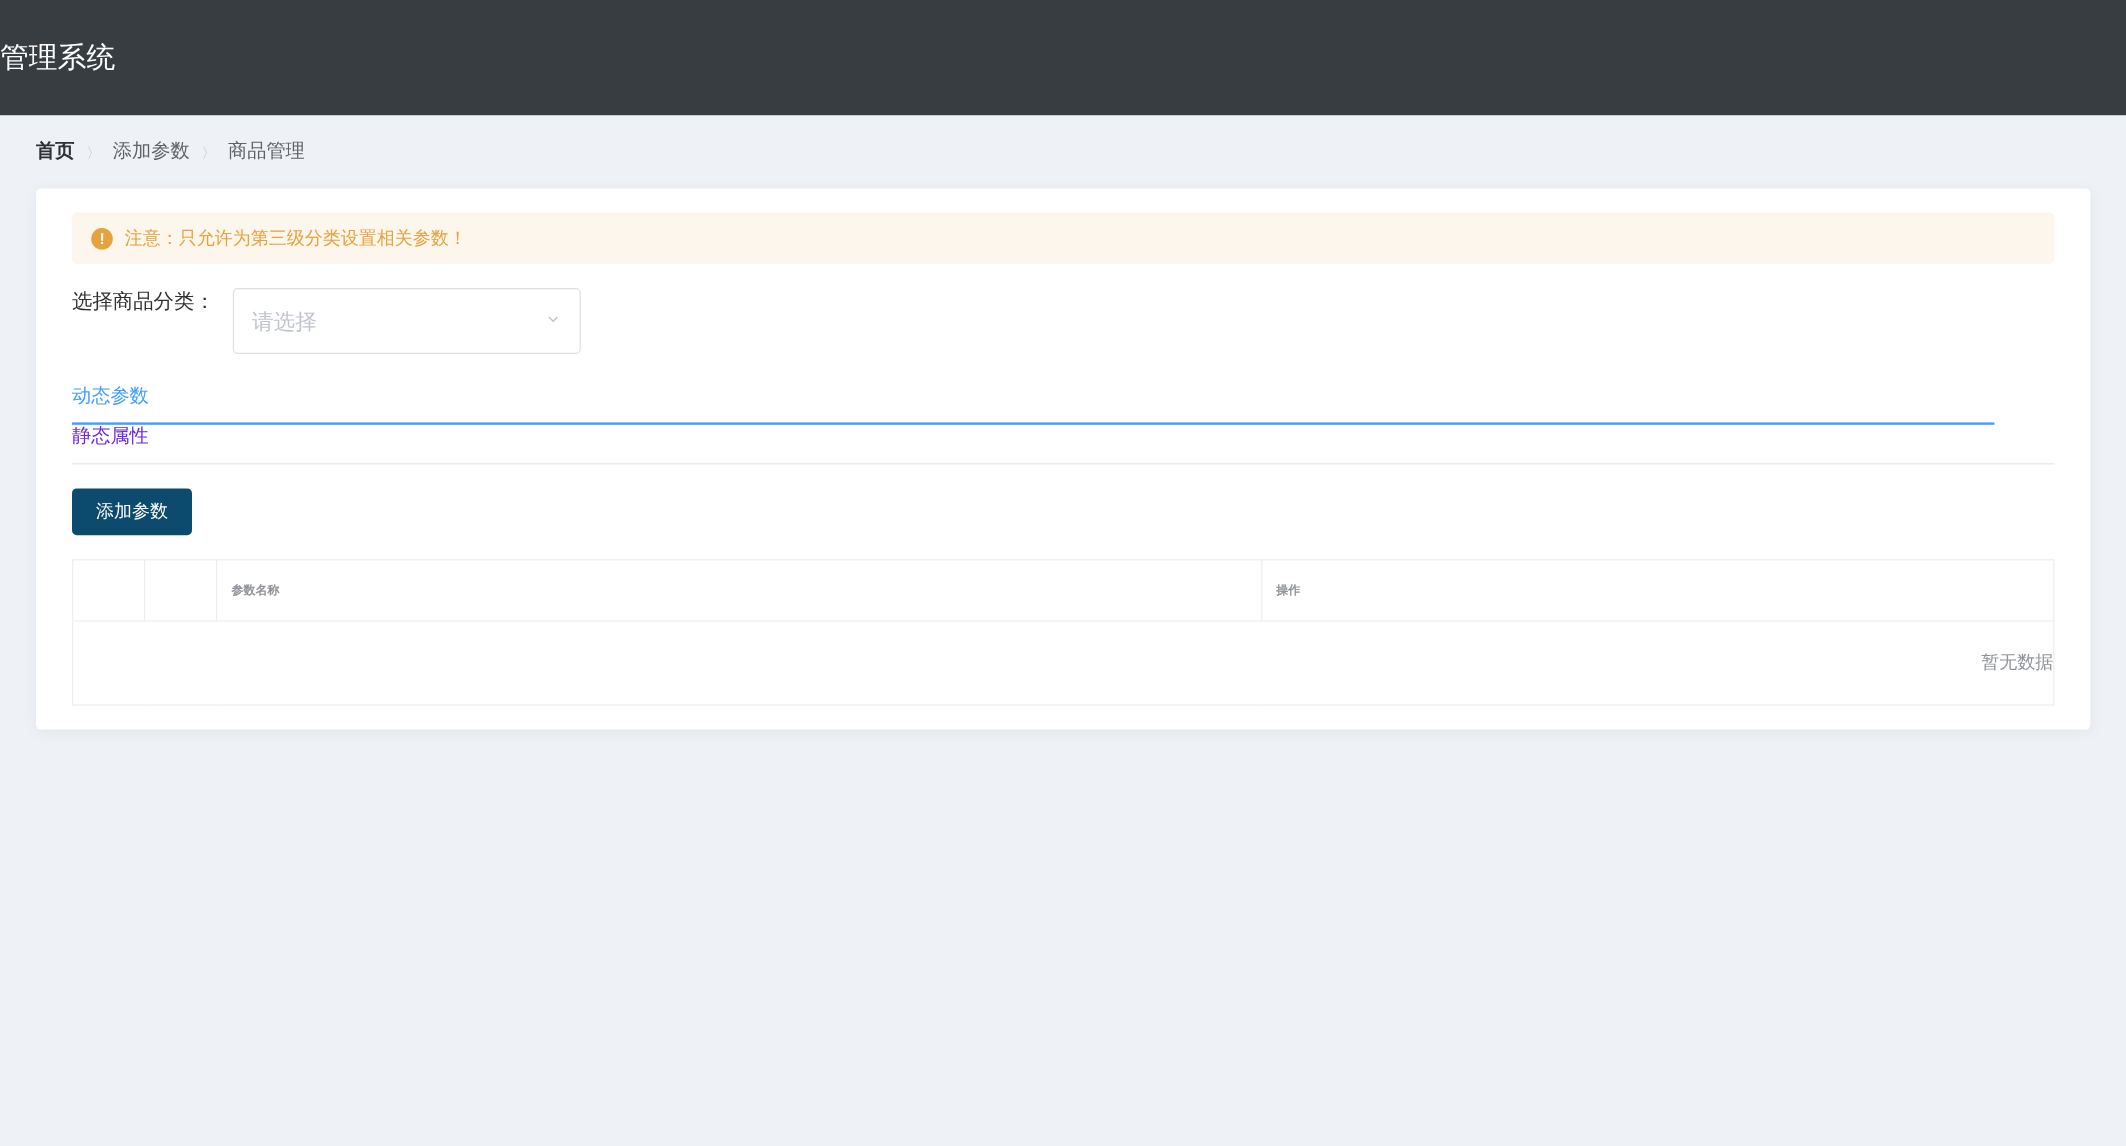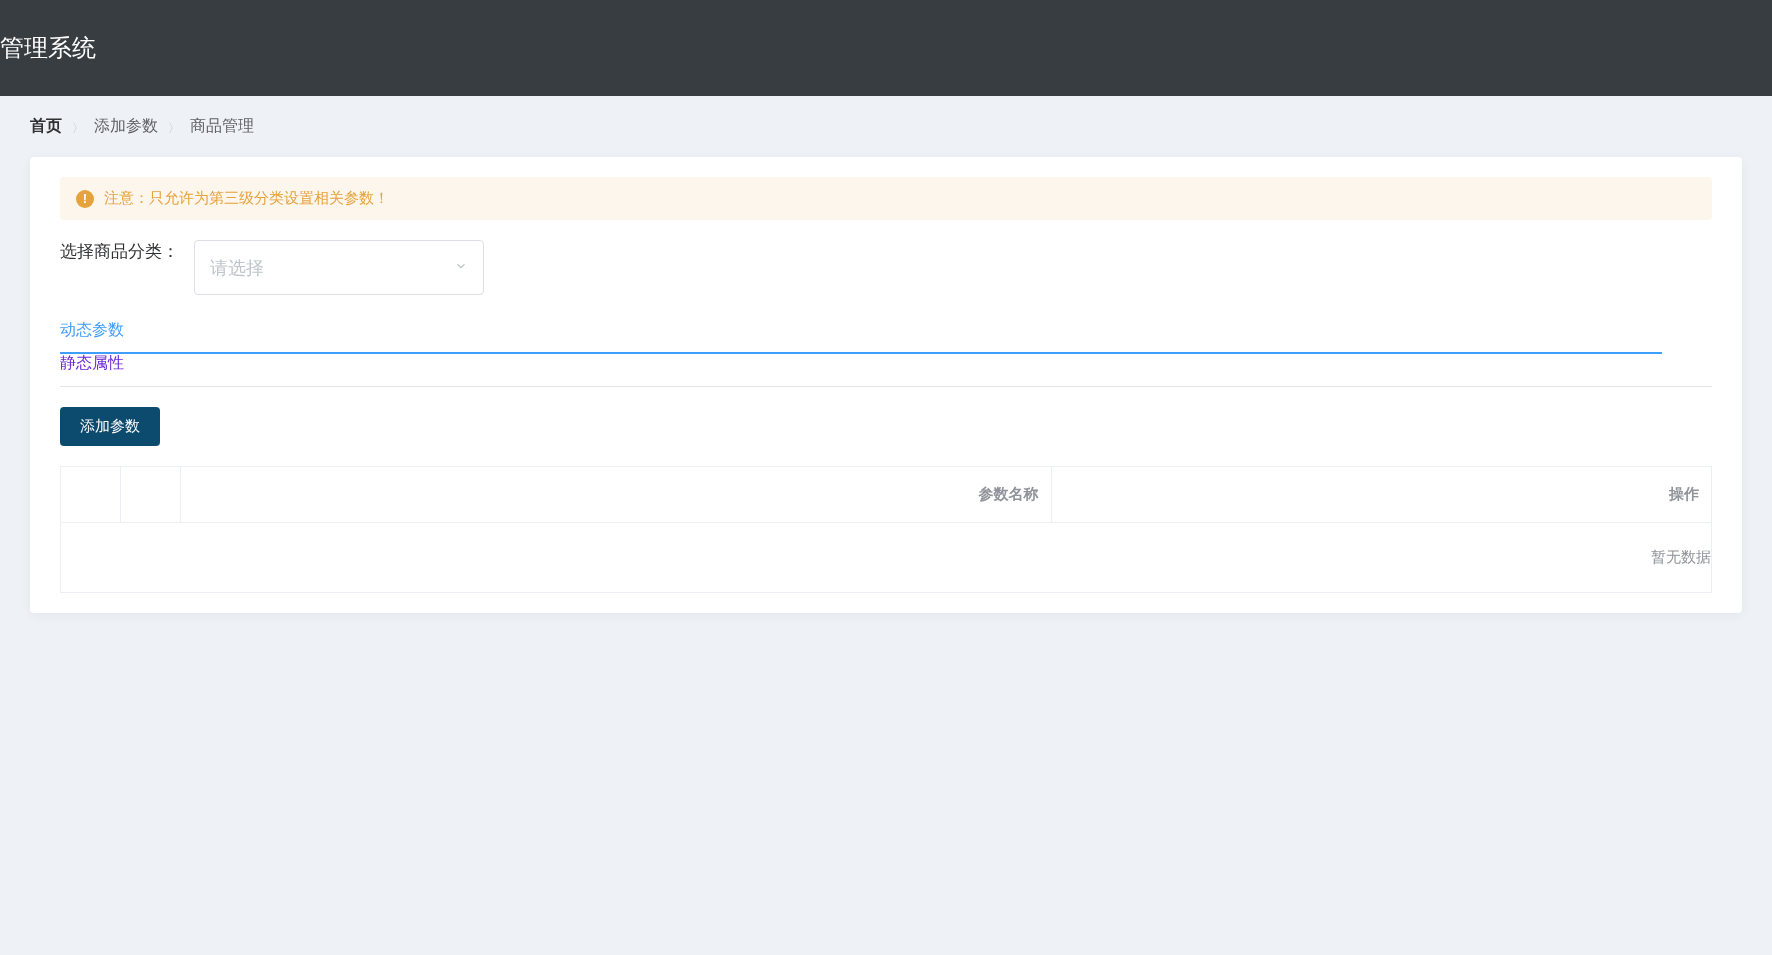--- a/index.html
+++ b/index.html
@@ -142,25 +142,25 @@
     }
     .table {
       width: 100%;
       border-collapse: collapse;
       border: 1px solid #ebeef5;
     }
     .table th {
       background-color: #fff;
       color: #909399;
       font-weight: 600;
-      text-align: right;
+      text-align: left;
       padding: 18px 12px;
       border-bottom: 1px solid #ebeef5;
       border-right: 1px solid #ebeef5;
-      font-size: 15px;
+      font-size: 10px;
     }
     .table th:last-child {
       border-right: none;
       margin-left: 43px;
     }
     .table th.expand-col {
       width: 60px;
     }
     .table th.index-col {
       width: 60px;

